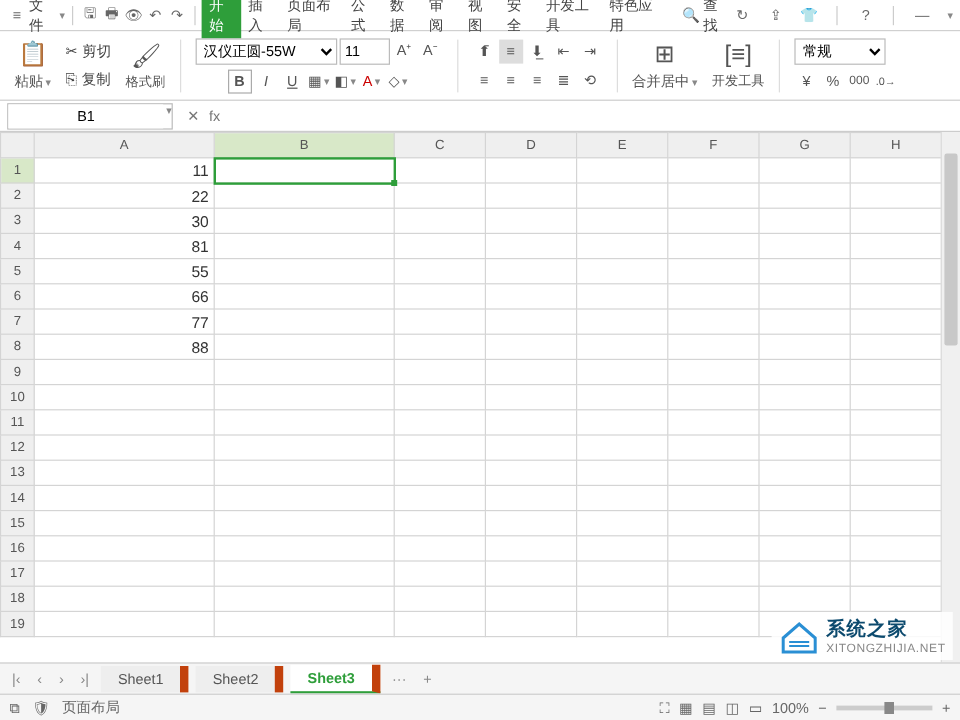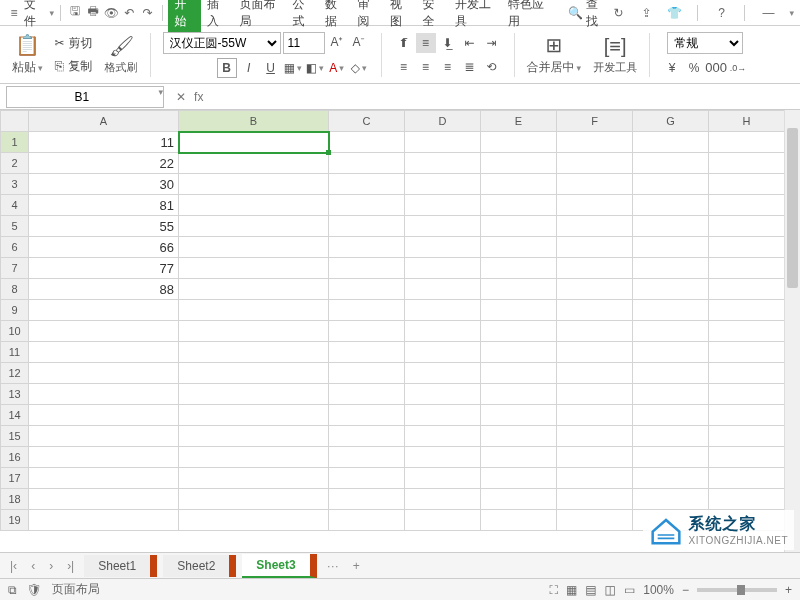--- a/index.html
+++ b/index.html
@@ -15,21 +15,21 @@
 .rgroup { display:flex; flex-direction:column; align-items:center; justify-content:center; gap:2px; padding:0 4px; height:100%; }
 .rlabel { font-size:11px; color:#555; }
 .bigico { font-size:20px; color:#555; width:24px; text-align:center; }
 .smallbtn { display:flex; align-items:center; gap:4px; color:#444; padding:2px 0; }
 .rsep { width:1px; height:44px; background:#ddd; margin:0 4px; }
 select.font { height:22px; border:1px solid #bbb; background:#fff; font-size:12px; padding:0 2px; }
 input.fsize { width:42px; height:22px; border:1px solid #bbb; text-align:left; padding:0 4px; }
 .iconbtn { width:20px; height:20px; display:inline-flex; align-items:center; justify-content:center; color:#555; border:1px solid transparent; }
 .iconrow { display:flex; gap:2px; }
 .namebox-row { height:26px; display:flex; align-items:center; border-bottom:1px solid #ccc; }
-.namebox { width:158px; height:22px; border:1px solid #bbb; margin:0 6px; display:flex; }
+.namebox { width:138px; height:22px; border:1px solid #bbb; margin:0 6px; display:flex; }
 .namebox input { border:none; width:100%; text-align:center; outline:none; }
 .fxarea { display:flex; align-items:center; gap:8px; flex:1; padding:0 6px; color:#777; }
 .fxarea input { flex:1; border:none; outline:none; height:20px; }
 .grid-wrap { position:relative; height:462px; overflow:hidden; }
 table.sheet { border-collapse:collapse; table-layout:fixed; }
 table.sheet th, table.sheet td { border:1px solid #d4d4d4; height:21px; font-weight:normal; color:#333; background:#fff; }
 table.sheet th { background:#efefef; color:#555; font-size:11px; }
 th.rowh { width:28px; background:#efefef; text-align:center; }
 th.colh { width:76px; }
 th.colh.wide { width:150px; }
@@ -108,21 +108,21 @@
     <div class="smallbtn">
         <span>⎘</span>
         <span>复制</span>
       </div>
   </div>
   <div class="rgroup">
     <span class="bigico">🖌</span>
     <span class="rlabel">格式刷</span>
   </div>
   <div class="rsep"></div>
-  <div class="rgroup" style="align-items:flex-end;gap:4px">
+  <div class="rgroup" style="align-items:center;gap:4px">
     <div class="iconrow">
       <select class="font" style="width:118px"><option>汉仪正圆-55W</option></select>
       <input class="fsize" value="11" style="">
       <span class="iconbtn">A⁺</span>
       <span class="iconbtn">A⁻</span>
     </div>
     <div class="iconrow">
       <span class="iconbtn" style="border:1px solid #aaa;font-weight:bold">B</span>
       <span class="iconbtn" style="font-style:italic">I</span>
       <span class="iconbtn" style="text-decoration:underline">U</span>
@@ -152,26 +152,26 @@
   <div class="rsep"></div>
   <div class="rgroup">
     <span class="bigico">⊞</span>
     <span class="rlabel"><span>合并居中</span><span class="carets">▾</span></span>
   </div>
   <div class="rgroup">
     <span class="bigico">[≡]</span>
     <span class="rlabel">开发工具</span>
   </div>
   <div class="rsep"></div>
-  <div class="rgroup" style="align-items:center;gap:4px">
+  <div class="rgroup" style="align-items:flex-start;gap:4px">
     <select class="font" style="width:76px"><option>常规</option></select>
     <div class="iconrow">
       <span class="iconbtn">¥</span>
       <span class="iconbtn">%</span>
-      <span class="iconbtn" style="font-size:13px">000</span>
+      <span class="iconbtn" style="font-size:10px">000</span>
       <span class="iconbtn" style="font-size:9px">.0→</span>
     </div>
   </div>
 </div>
 
 <div class="namebox-row">
   <div class="namebox">
     <input value="B1" style="">
     <span class="carets">▾</span>
   </div>

